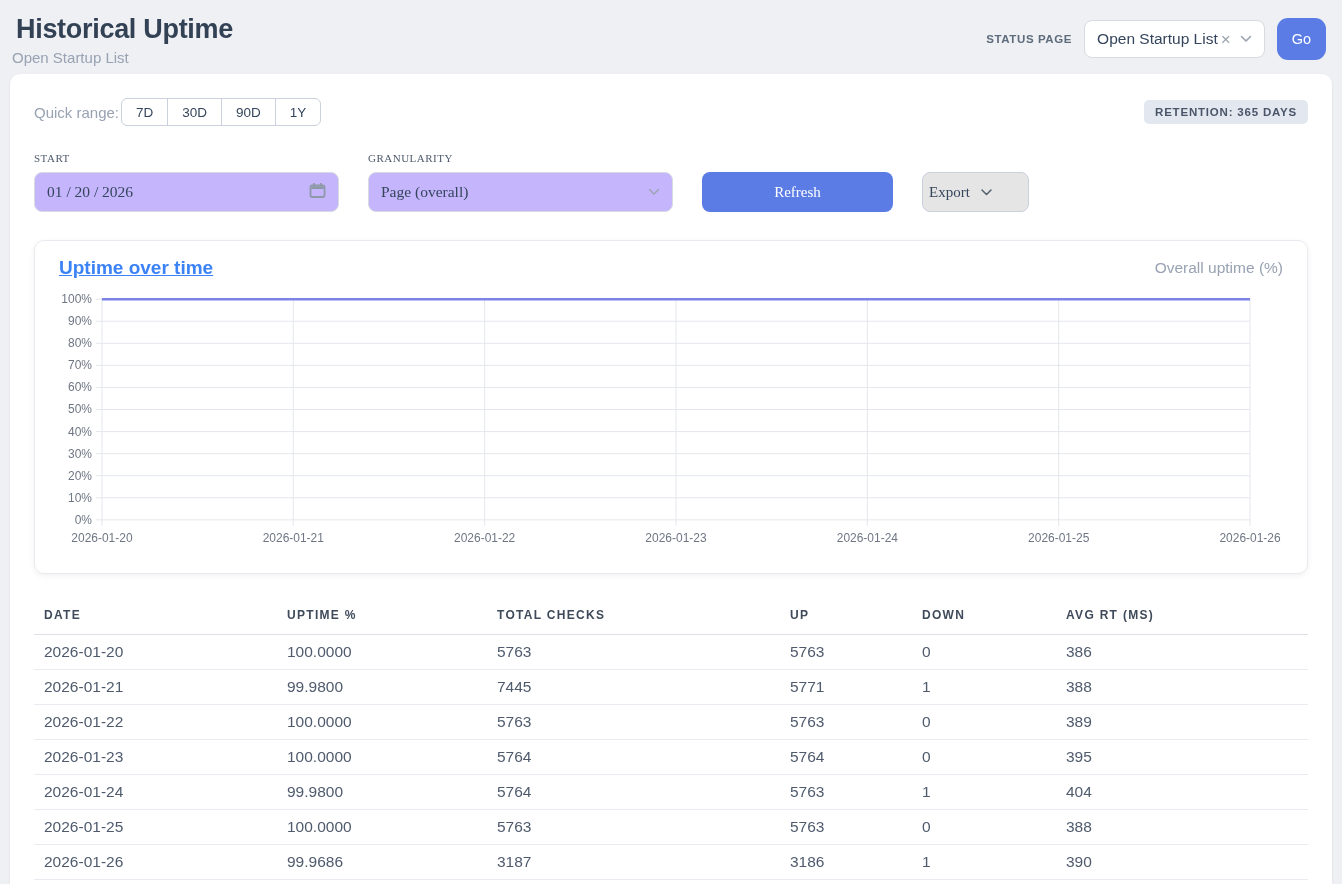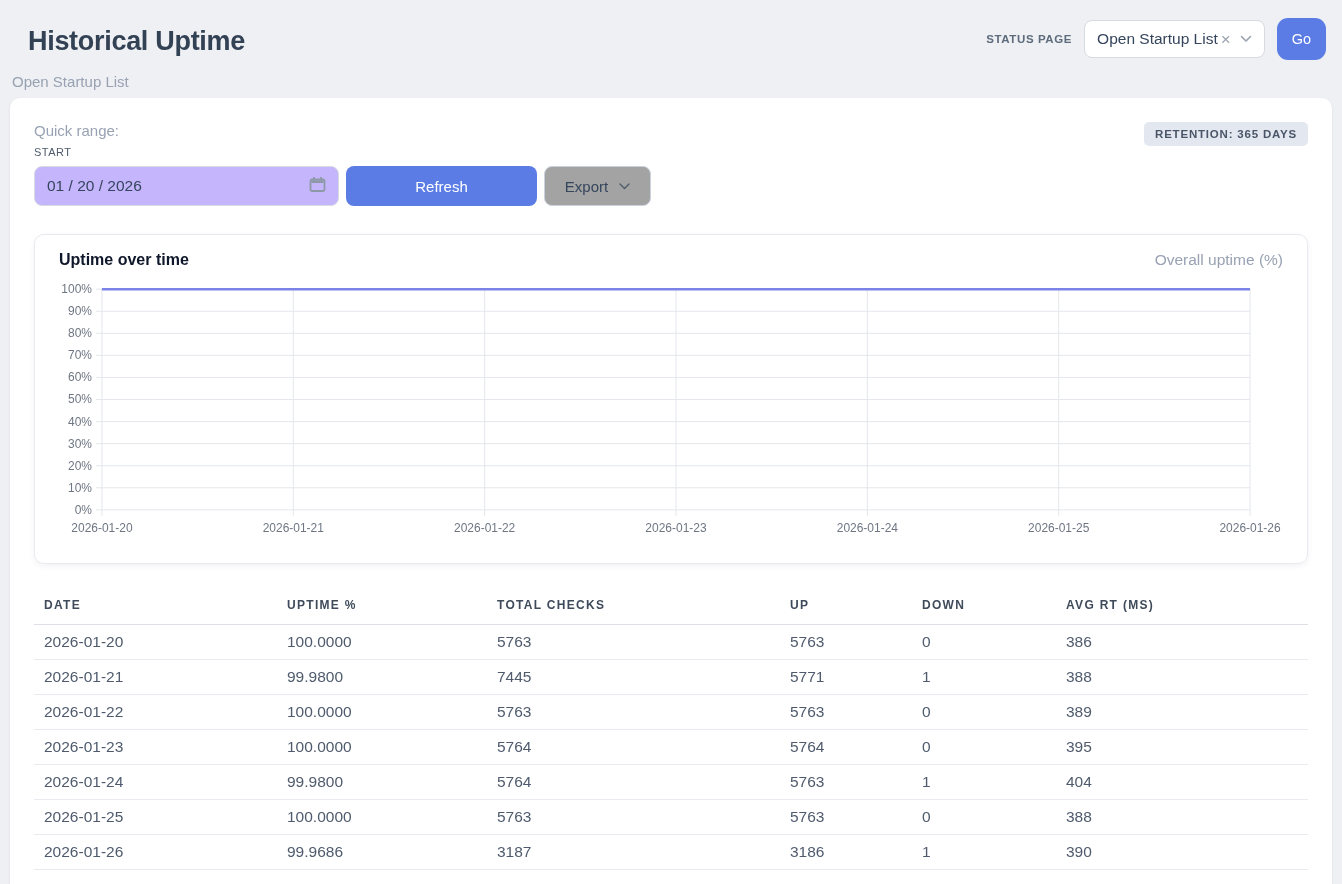--- a/index.html
+++ b/index.html
@@ -16,21 +16,21 @@
   html,body{margin:0;padding:0;}
   body{
     width:1342px;height:884px;
     background:#eef0f3;
     font-family:"Liberation Sans",sans-serif;
     color:var(--text-dark);
     overflow:hidden;
   }
   
   .topbar{display:flex;justify-content:space-between;align-items:flex-start;padding:10px 16px 8px 12px;}
-  .page-title{margin:16px;font-size:27px;font-weight:700;color:#334155;letter-spacing:-0.3px;}
+  .page-title{margin:4px;font-size:27px;font-weight:700;color:#334155;letter-spacing:-0.3px;}
   .page-subtitle{color:var(--text-muted);font-size:15px;margin-top:3px;}
   .topbar-right{display:flex;align-items:center;gap:12px;margin-top:8px;}
   .status-label{font-size:11.5px;letter-spacing:0.6px;color:#5d6b7c;font-weight:600;}
   .select{
     border:1px solid var(--border);border-radius:8px;background:#fff;
     height:38px;display:flex;align-items:center;padding:0 12px;gap:5px;
     font-size:15.5px;color:var(--text-dark);cursor:pointer;
   }
   .clear-x{color:#9aa3ae;font-size:17px;line-height:1;margin-left:-2px;}
   .chev{display:inline-flex;margin-left:4px;}
@@ -38,61 +38,61 @@
     background:var(--accent);color:#fff;border:none;border-radius:11px;
     font-size:14.5px;padding:6px 15px;height:42px;cursor:pointer;
     font-family:inherit;
   }
   
   .panel{
     margin:0 10px;background:#fff;border-radius:10px;
     box-shadow:0 1px 3px rgba(16,24,40,.08);
     padding:24px;min-height:786px;
   }
-  .quick-row{display:flex;gap:2px;}
+  .quick-row{display:flex;align-items:center;gap:2px;margin-bottom:26px;}
   .muted-label{color:var(--text-muted);font-size:15px;}
   .btn-group{display:flex;}
   .seg-btn{
     border:1px solid #c9d1dc;background:#fff;color:var(--text-dark);
     font-size:13.5px;height:28px;padding:0 14px;margin-left:-1px;cursor:pointer;
     font-family:inherit;
   }
   .seg-btn:first-child{border-radius:6px 0 0 6px;margin-left:0;}
   .seg-btn:last-child{border-radius:0 6px 6px 0;}
   .badge{
     margin-left:auto;background:var(--badge-bg);color:#4a5568;
     font-size:11.5px;font-weight:700;letter-spacing:0.8px;
     padding:6px 11px;border-radius:5px;
   }
   
-  .controls-row{display:flex;align-items:flex-end;gap:7px;margin-bottom:28px;}
+  .controls-row{display:flex;align-items:flex-end;gap:29px;margin-bottom:28px;font-family:Liberation Serif, serif;}
   .field{display:flex;flex-direction:column;}
   .field-label{font-size:11px;letter-spacing:0.5px;color:#4f5b6b;margin-bottom:8px;font-weight:500;}
   .input{
     width:305px;height:40px;border:1px solid var(--border);border-radius:8px;
     display:flex;align-items:center;justify-content:space-between;
     padding:0 12px;font-size:15.5px;color:var(--text-dark);background:#c4b5fd;cursor:text;
   }
   .btn-refresh{
     background:var(--accent);color:#fff;border:none;border-radius:8px;
     width:191px;height:40px;font-size:15px;cursor:pointer;font-family:inherit;
   }
   .btn-export{
-    background:#a3a3a3;color:var(--text-dark);border:1px solid #c9d1dc;border-radius:8px;
+    background:#e5e5e5;color:var(--text-dark);border:1px solid #c9d1dc;border-radius:8px;
     width:107px;height:40px;font-size:15px;cursor:pointer;font-family:inherit;
-    display:inline-flex;align-items:center;justify-content:center;gap:7px;
+    display:inline-flex;align-items:center;gap:7px;
   }
   
   .chart-card{
     border:1px solid #e7eaee;border-radius:10px;
     box-shadow:0 2px 6px rgba(16,24,40,.06);
     padding:16px 24px 18px;margin-bottom:24px;
   }
   .chart-head{display:flex;justify-content:space-between;align-items:center;margin-bottom:8px;}
-  .chart-title{font-size:16px;font-weight:700;color:#0f172a;}
+  .chart-title{font-size:19px;font-weight:700;color:#3b82f6;text-decoration:underline;}
   .chart-legend{font-size:15.5px;color:var(--text-muted);}
   svg text.tick{font-size:12px;fill:#6e7683;font-family:"Liberation Sans",sans-serif;}
   
   table{width:100%;border-collapse:collapse;}
   th{
     text-align:left;font-size:12px;letter-spacing:1.3px;color:#3f4a5a;
     font-weight:700;padding:10px 10px 12px;border-bottom:1px solid #dde1e7;
   }
   td{
     font-size:15.5px;color:var(--text-mid);
@@ -119,34 +119,51 @@
       </span>
     </div>
     <button class="btn-go">Go</button>
   </div>
 </header>
 
 <main class="panel">
 
   <div class="quick-row">
     <span class="muted-label">Quick range:</span>
+    <div class="btn-group" id="quick-range-group">
+        <button class="seg-btn">7D</button>
+        <button class="seg-btn">30D</button>
+        <button class="seg-btn">90D</button>
+        <button class="seg-btn">1Y</button>
+      </div>
     <span class="badge">RETENTION: 365 DAYS</span>
   </div>
 
   <div class="controls-row">
     <div class="field">
       <span class="field-label">START</span>
       <div class="input">
         <span>01 / 20 / 2026</span>
         <span>
           <svg width="17" height="17" viewBox="0 0 17 17">
               <rect x="1.5" y="3.5" width="14" height="11.5" rx="1.5" fill="none" stroke="#8e99a8" stroke-width="1.8"></rect>
               <line x1="5" y1="1" x2="5" y2="4.5" stroke="#8e99a8" stroke-width="1.8"></line>
               <line x1="12" y1="1" x2="12" y2="4.5" stroke="#8e99a8" stroke-width="1.8"></line>
               <rect x="2.4" y="4.4" width="12.2" height="2.6" fill="#8e99a8"></rect>
+            </svg>
+        </span>
+      </div>
+    </div>
+    <div class="field">
+      <span class="field-label">GRANULARITY</span>
+      <div class="input">
+        <span>Page (overall)</span>
+        <span class="chev">
+          <svg width="12" height="8" viewBox="0 0 12 8">
+              <path d="M1.5 1.5 L6 6 L10.5 1.5" fill="none" stroke="#9aa3ae" stroke-width="1.4" stroke-linecap="round" stroke-linejoin="round"></path>
             </svg>
         </span>
       </div>
     </div>
     <button class="btn-refresh">Refresh</button>
     <button class="btn-export">
       <span>Export</span>
       <span class="chev">
         <svg width="11" height="7" viewBox="0 0 11 7">
             <path d="M1 1 L5.5 5.5 L10 1" fill="none" stroke="#55616f" stroke-width="1.5" stroke-linecap="round" stroke-linejoin="round"></path>

